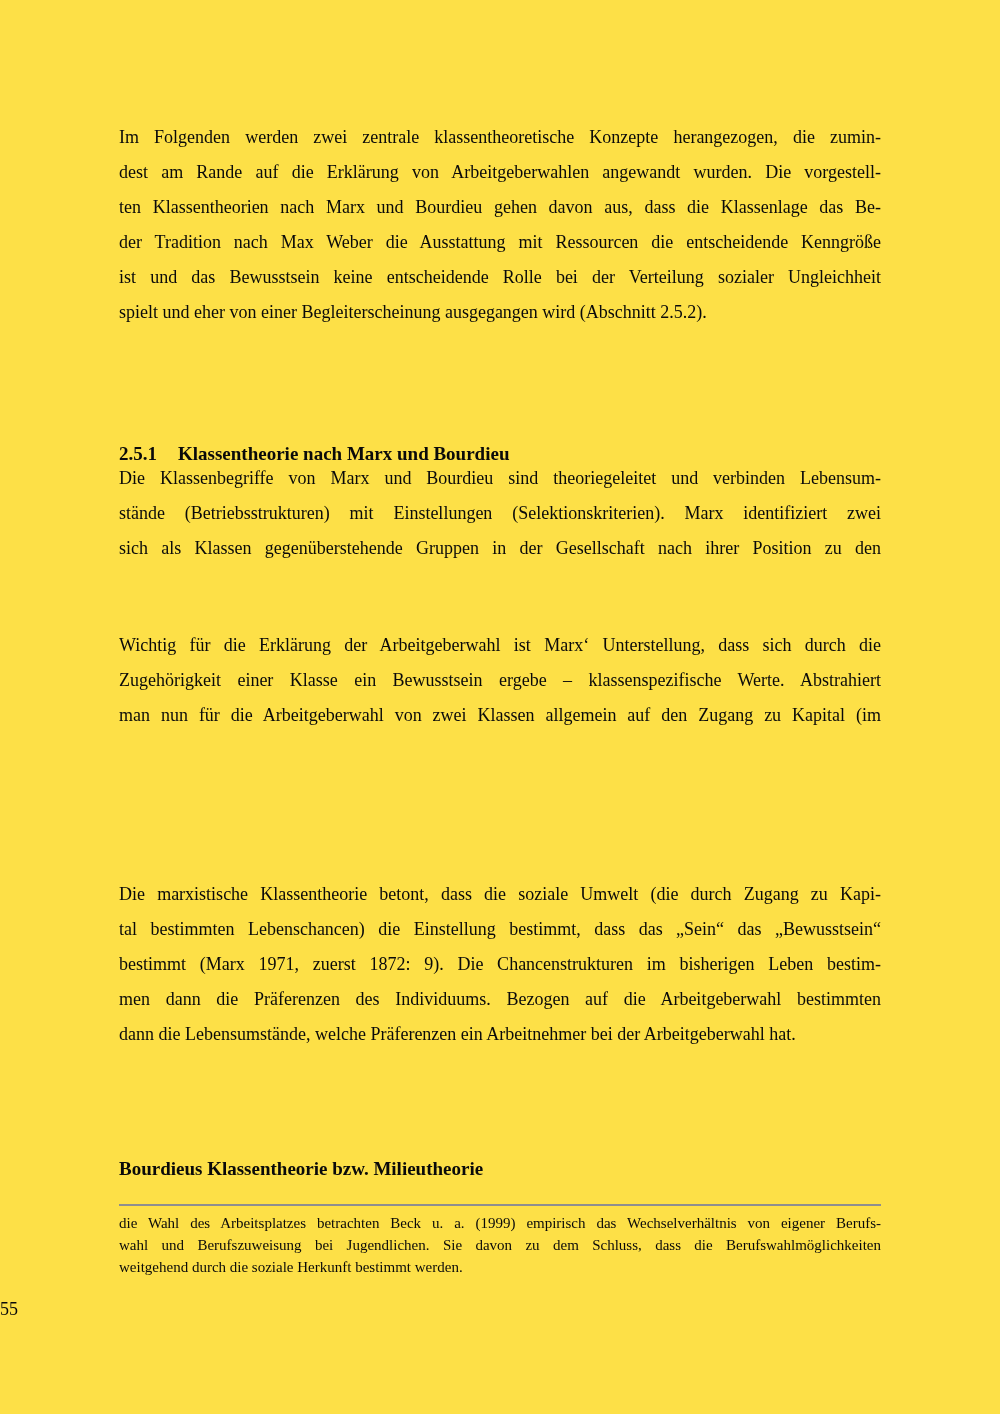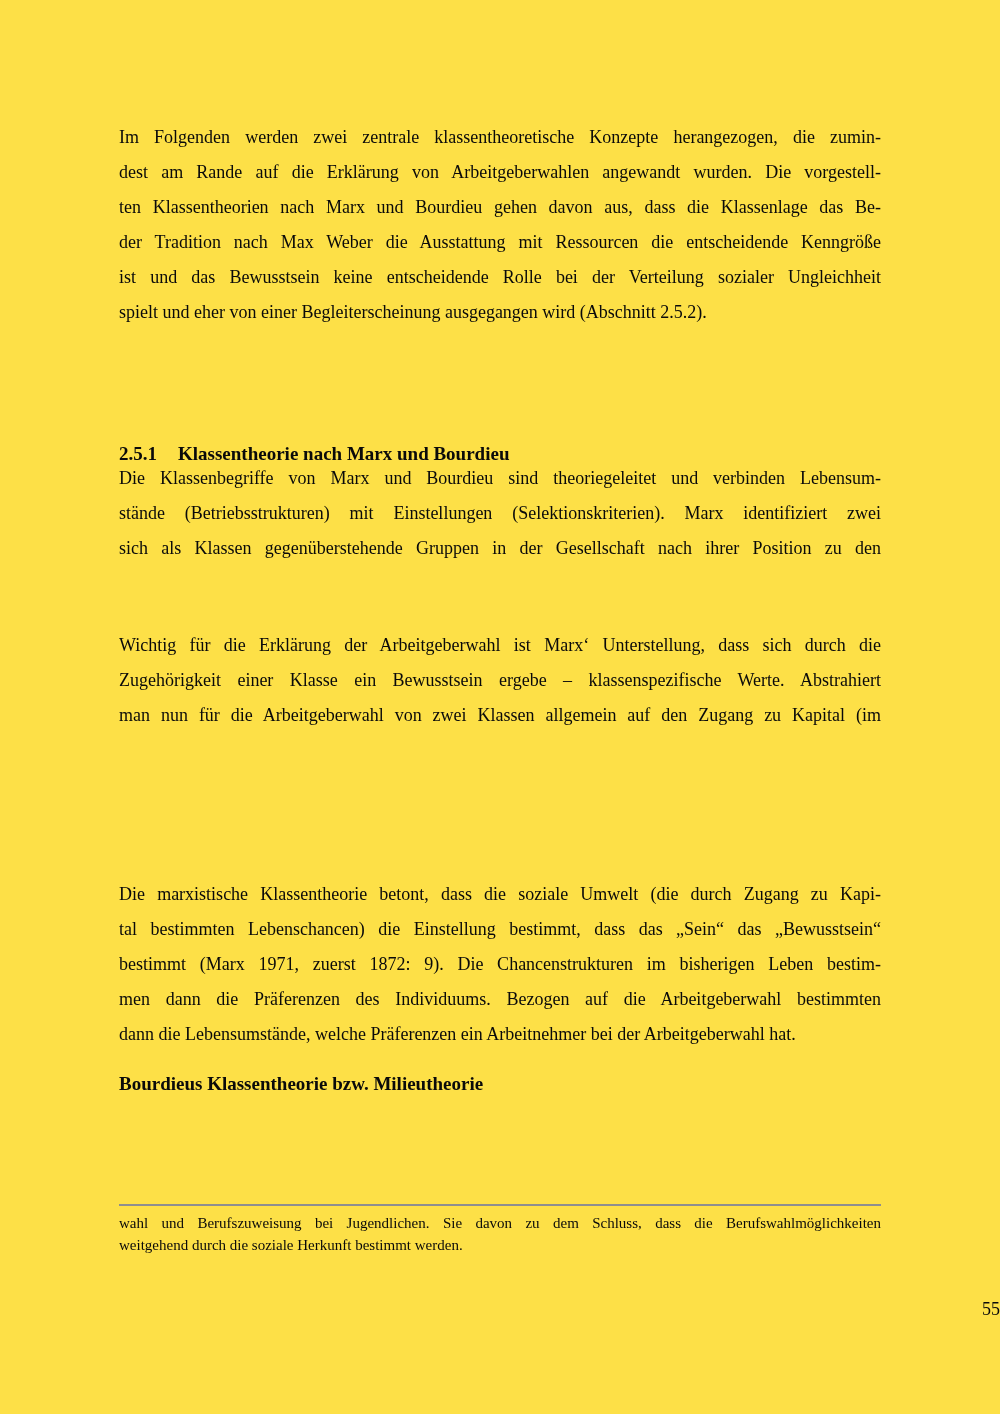--- a/index.html
+++ b/index.html
@@ -71,21 +71,21 @@
     text-align-last: justify;
   }
   .fl.last {
     text-align-last: left;
   }
   .page-number {
     position: absolute;
     left: 0;
     top: 1294px;
     width: 1000px;
-    text-align: right;
+    text-align: left;
     font-size: 18px;
     line-height: 30px;
   }
 </style>
 </head>
 <body>
 
 <div class="page">
 
   <div class="text-col para" style="top:120px;">
@@ -114,24 +114,25 @@
   </div>
 
   <div class="text-col para" style="top:877px;">
     <div class="bl">Die marxistische Klassentheorie betont, dass die soziale Umwelt (die durch Zugang zu Kapi-</div>
     <div class="bl">tal bestimmten Lebenschancen) die Einstellung bestimmt, dass das „Sein“ das „Bewusstsein“</div>
     <div class="bl">bestimmt (Marx 1971, zuerst 1872: 9). Die Chancenstrukturen im bisherigen Leben bestim-</div>
     <div class="bl">men dann die Präferenzen des Individuums. Bezogen auf die Arbeitgeberwahl bestimmten</div>
     <div class="bl last">dann die Lebensumstände, welche Präferenzen ein Arbeitnehmer bei der Arbeitgeberwahl hat.</div>
   </div>
 
-  <div class="text-col sub-heading" style="top:1066px;">Bourdieus Klassentheorie bzw. Milieutheorie</div>
+  <div class="text-col sub-heading" style="top:1151px;">Bourdieus Klassentheorie bzw. Milieutheorie</div>
 
   <div class="foot-rule"></div>
 
   <div class="footnote">
+    <div class="fl">die Wahl des Arbeitsplatzes betrachten Beck u. a. (1999) empirisch das Wechselverhältnis von eigener Berufs-</div>
     <div class="fl">wahl und Berufszuweisung bei Jugendlichen. Sie davon zu dem Schluss, dass die Berufswahlmöglichkeiten</div>
     <div class="fl last">weitgehend durch die soziale Herkunft bestimmt werden.</div>
   </div>
 
   <div class="page-number">55</div>
 
 </div>
 
 </body></html>

